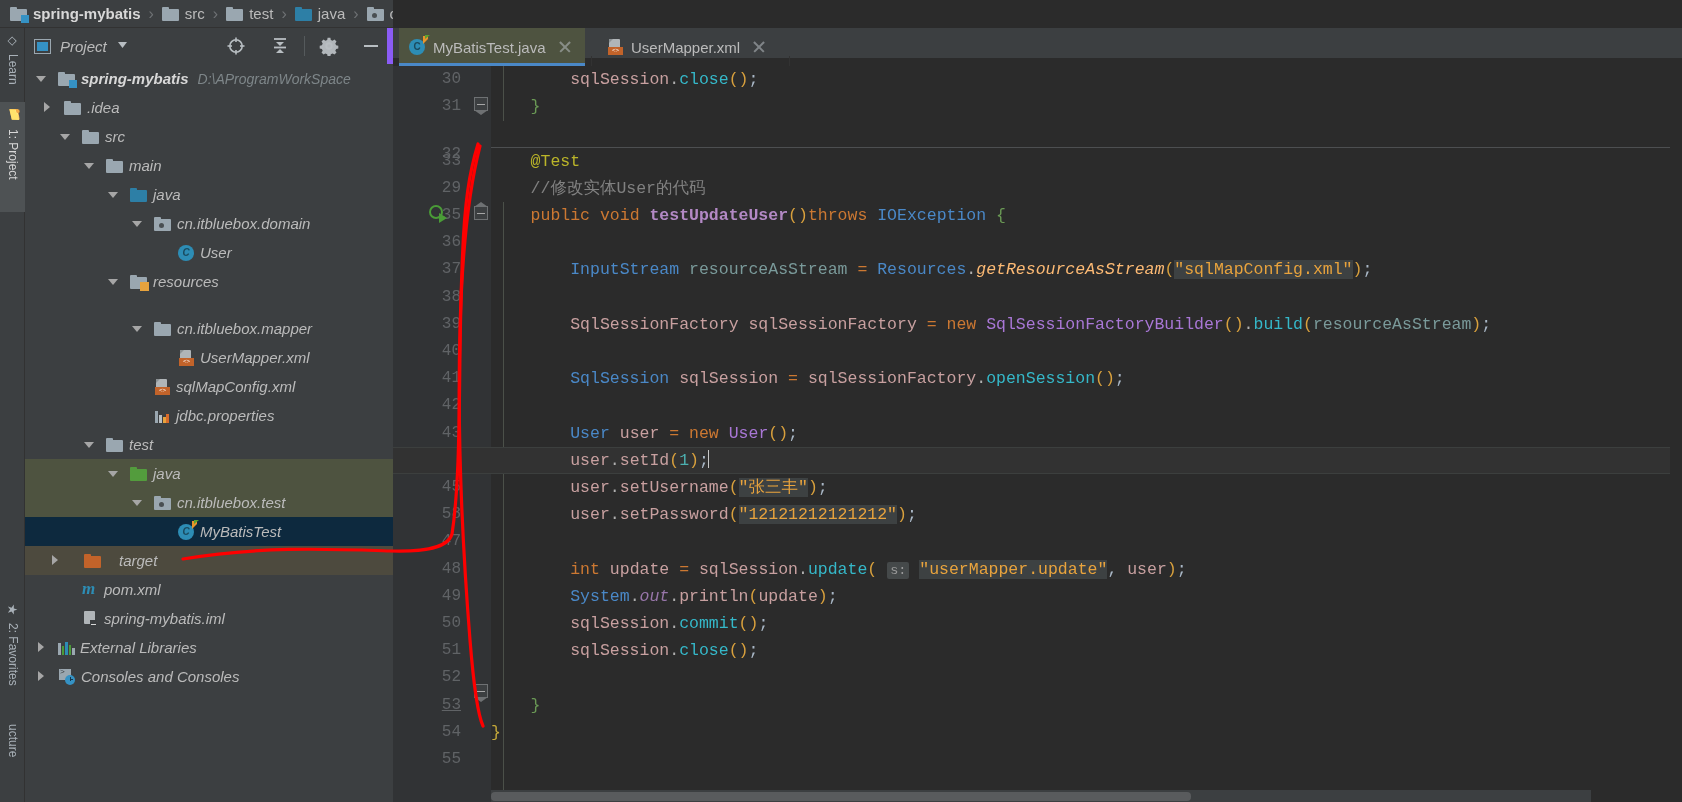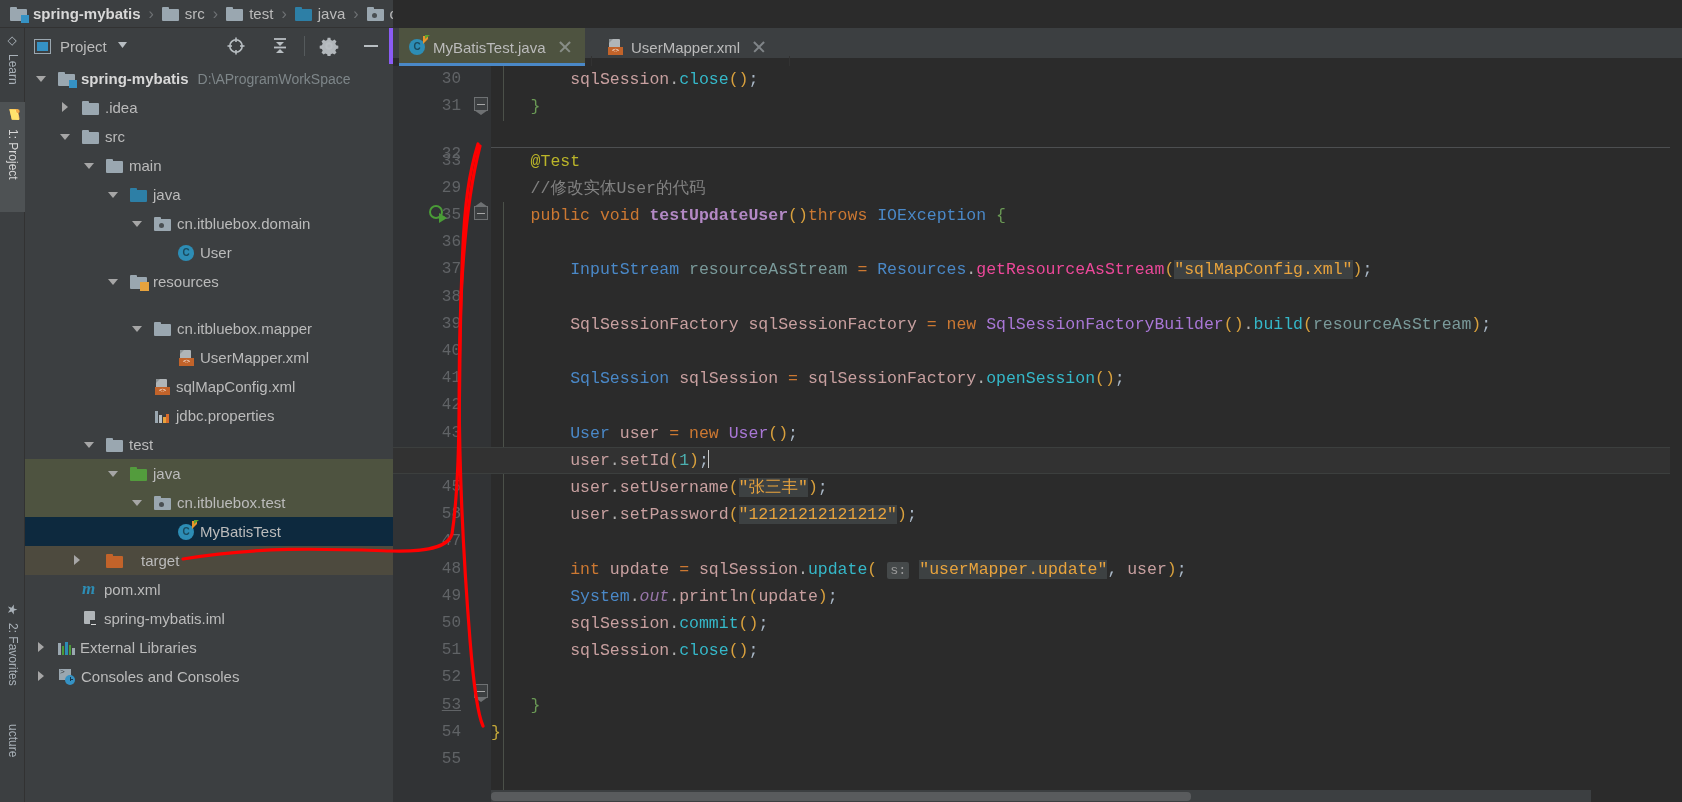--- a/index.html
+++ b/index.html
@@ -120,21 +120,22 @@
     display: flex; align-items: center; justify-content: flex-start;
     padding-top: 6px; white-space: nowrap;
   }
   .vtab.sel { background: #4e5254; color: #d8d8d8; }
   .vtab .vi { margin-bottom: 6px; transform: rotate(90deg); }
 
   
   .projpanel {
     position: absolute; left: 25px; top: 28px; width: 368px; height: 774px;
     background: #3c3f41;
-    border-right: 4px solid #8b5cf6;
+    border-right: 6px solid #8b5cf6;
+    font-style: italic;
   }
   .proj-toolbar {
     position: absolute; left: 0; top: 0; width: 368px; height: 36px;
     display: flex; align-items: center;
   }
   .proj-title { font-size: 15px; color: #bbbbbb; margin-left: 9px; }
   .tb-icon { width: 20px; height: 20px; position: relative; cursor: default; }
   .tb-sep { width: 1px; height: 20px; background: #555a5c; margin: 0 6px; }
 
   .tree {
@@ -274,21 +275,21 @@
 
   
   .k  { color: #cc7832; }
   .anno { color: #bbb529; }
   .cmt { color: #808080; }
   .cls { color: #4a88c7; }
   .clsp { color: #a977d6; }
   .fldi{ color: #9876aa; font-style: italic; }
   .mthb{ color: #b389c5; font-weight: bold; }
   .mcall { color: #35b8c9; }
-  .mcalli { color: #ec4899; }
+  .mcalli { color: #fdba74; font-style: italic; }
   .var { color: #7a9a9a; }
   .loc { color: #c8a0a0; }
   .str { color: #e8a33d; }
   .num { color: #4cb0b0; }
   .pn { color: #d8a03d; }
   .dot { color: #b0b0b0; }
   .txt { color: #a9b7c6; }
   .brc { color: #6a9955; }
   .brcy { color: #c5a93a; }
 
@@ -449,21 +450,21 @@
         <div class="trow" style="padding-left: 10px;">
           <span class="arrow down"></span>
           <span class="ico ico-folder" style="margin-left: 10px;">
             <span class="tab-f"></span>
             <span class="body-f"></span>
             <span class="mod"></span>
           </span>
           <span class="lbl bold">spring-mybatis</span>
           <span class="sub">D:\AProgramWorkSpace</span>
         </div>
-        <div class="trow" style="padding-left: 34px;">
+        <div class="trow" style="padding-left: 16px;">
           <span class="arrow right"></span>
           <span class="ico ico-folder" style="margin-left: 10px;">
             <span class="tab-f"></span>
             <span class="body-f"></span>
           </span>
           <span class="lbl">.idea</span>
         </div>
         <div class="trow" style="padding-left: 34px;">
           <span class="arrow down"></span>
           <span class="ico ico-folder" style="margin-left: 10px;">
@@ -573,21 +574,21 @@
           <span class="lbl">cn.itbluebox.test</span>
         </div>
         <div class="trow selected" style="padding-left: 130px;">
           <span class="arrow none"></span>
           <span class="ico ico-class" style="margin-left: 10px;">
             <span class="flag"></span>
             <span class="flag2"></span>
           </span>
           <span class="lbl">MyBatisTest</span>
         </div>
-        <div class="trow target" style="padding-left: 46px; gap: 12px;">
+        <div class="trow target" style="padding-left: 24px; gap: 12px;">
           <span class="arrow right"></span>
           <span class="ico ico-folder orange" style="margin-left: 10px;">
             <span class="tab-f"></span>
             <span class="body-f"></span>
           </span>
           <span class="lbl">target</span>
         </div>
         <div class="trow" style="padding-left: 34px;">
           <span class="arrow none"></span>
           <span class="ico ico-m" style="margin-left: 10px;"></span>

